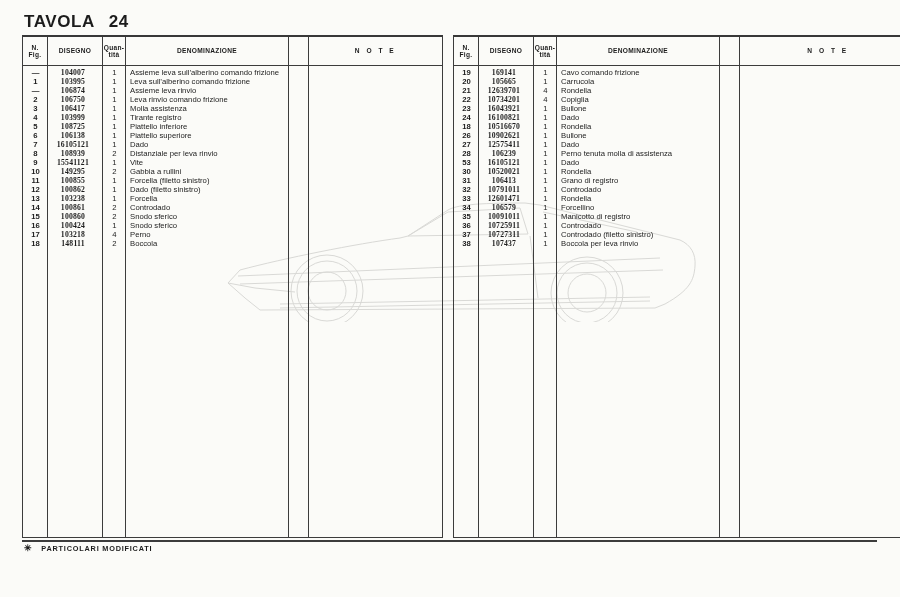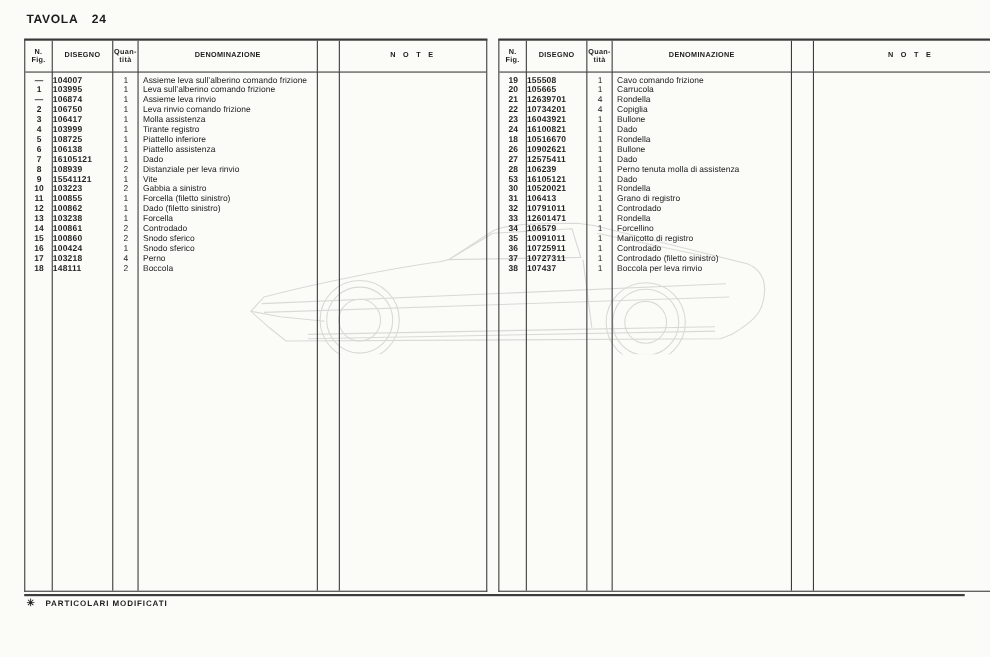--- a/index.html
+++ b/index.html
@@ -4,21 +4,21 @@
 <style>
   html,body { margin:0; padding:0; }
   body {
     width:900px; height:597px; position:relative; overflow:hidden;
     background:#fbfbf8; color:#1c1c1c;
     font-family:"Liberation Sans", sans-serif;
     -webkit-font-smoothing:antialiased;
   }
   .page-title {
     position:absolute; left:24px; top:12px;
-    font-size:11px; font-weight:bold; letter-spacing:.6px; word-spacing:9px;
+    font-size:17px; font-weight:bold; letter-spacing:.6px; word-spacing:9px;
   }
   
   .watermark { position:absolute; left:225px; top:190px; width:480px; height:132px; z-index:0; }
 
   .ptable {
     position:absolute; top:35px; height:503px; box-sizing:border-box; z-index:1;
     border:1px solid #3c3c3c; border-top:2.5px solid #383838;
   }
   #left-table  { left:22px;  width:421px; }
   #right-table { left:453px; width:464px; }
@@ -39,21 +39,21 @@
   .col-lines .lc { box-sizing:border-box; border-right:1px solid #3c3c3c; }
   .col-lines .lc:last-child { border-right:none; }
 
   .w-fig {width:25px;} .w-dis {width:55px;} .w-qty {width:23px;}
   .w-den {width:163px;} .w-nar {width:20px;} .w-note {flex:1;}
 
   .rows { position:absolute; top:31px; left:0; right:0; z-index:2; }
   .row { display:flex; font-size:7.7px; line-height:9px; }
   .row .c { box-sizing:border-box; }
   .c-fig { width:25px; text-align:center; font-weight:bold; }
-  .c-dis { width:55px; text-align:left; padding-right:5px; font-weight:bold; letter-spacing:.2px; }
+  .c-dis { width:55px; text-align:center; padding-right:5px; font-weight:bold; letter-spacing:.2px;font-family:Liberation Serif, serif; }
   .c-qty { width:23px; text-align:center; }
   .c-den { width:163px; padding-left:15px; text-indent:-11px; }
 
   .bottom-rule { position:absolute; left:22px; top:539.5px; width:855px; height:2px; background:#3c3c3c; z-index:1; }
 
   .page-footer {
     position:absolute; left:24px; top:544px; display:flex; align-items:center; gap:9px;
     font-size:7.3px; font-weight:bold; letter-spacing:.8px; z-index:1;
   }
   .page-footer .sym { font-size:9px; line-height:9px; }
@@ -157,21 +157,21 @@
       <div class="row">
         <span class="c c-fig">5</span>
         <span class="c c-dis">108725</span>
         <span class="c c-qty">1</span>
         <span class="c c-den">Piattello inferiore</span>
       </div>
       <div class="row">
         <span class="c c-fig">6</span>
         <span class="c c-dis">106138</span>
         <span class="c c-qty">1</span>
-        <span class="c c-den">Piattello assistenza</span>
+        <span class="c c-den">Piattello superiore</span>
       </div>
       <div class="row">
         <span class="c c-fig">7</span>
         <span class="c c-dis">16105121</span>
         <span class="c c-qty">1</span>
         <span class="c c-den">Dado</span>
       </div>
       <div class="row">
         <span class="c c-fig">8</span>
         <span class="c c-dis">108939</span>
@@ -179,23 +179,23 @@
         <span class="c c-den">Distanziale per leva rinvio</span>
       </div>
       <div class="row">
         <span class="c c-fig">9</span>
         <span class="c c-dis">15541121</span>
         <span class="c c-qty">1</span>
         <span class="c c-den">Vite</span>
       </div>
       <div class="row">
         <span class="c c-fig">10</span>
-        <span class="c c-dis">103223</span>
+        <span class="c c-dis">149295</span>
         <span class="c c-qty">2</span>
-        <span class="c c-den">Gabbia a sinistro</span>
+        <span class="c c-den">Gabbia a rullini</span>
       </div>
       <div class="row">
         <span class="c c-fig">11</span>
         <span class="c c-dis">100855</span>
         <span class="c c-qty">1</span>
         <span class="c c-den">Forcella (filetto sinistro)</span>
       </div>
       <div class="row">
         <span class="c c-fig">12</span>
         <span class="c c-dis">100862</span>
@@ -266,21 +266,21 @@
     <div class="lc w-fig"></div>
       <div class="lc w-dis"></div>
       <div class="lc w-qty"></div>
     <div class="lc w-den"></div>
       <div class="lc w-nar"></div>
       <div class="lc w-note"></div>
   </div>
   <div class="rows" id="right-rows">
       <div class="row">
         <span class="c c-fig">19</span>
-        <span class="c c-dis">155508</span>
+        <span class="c c-dis">169141</span>
         <span class="c c-qty">1</span>
         <span class="c c-den">Cavo comando frizione</span>
       </div>
       <div class="row">
         <span class="c c-fig">20</span>
         <span class="c c-dis">105665</span>
         <span class="c c-qty">1</span>
         <span class="c c-den">Carrucola</span>
       </div>
       <div class="row">

